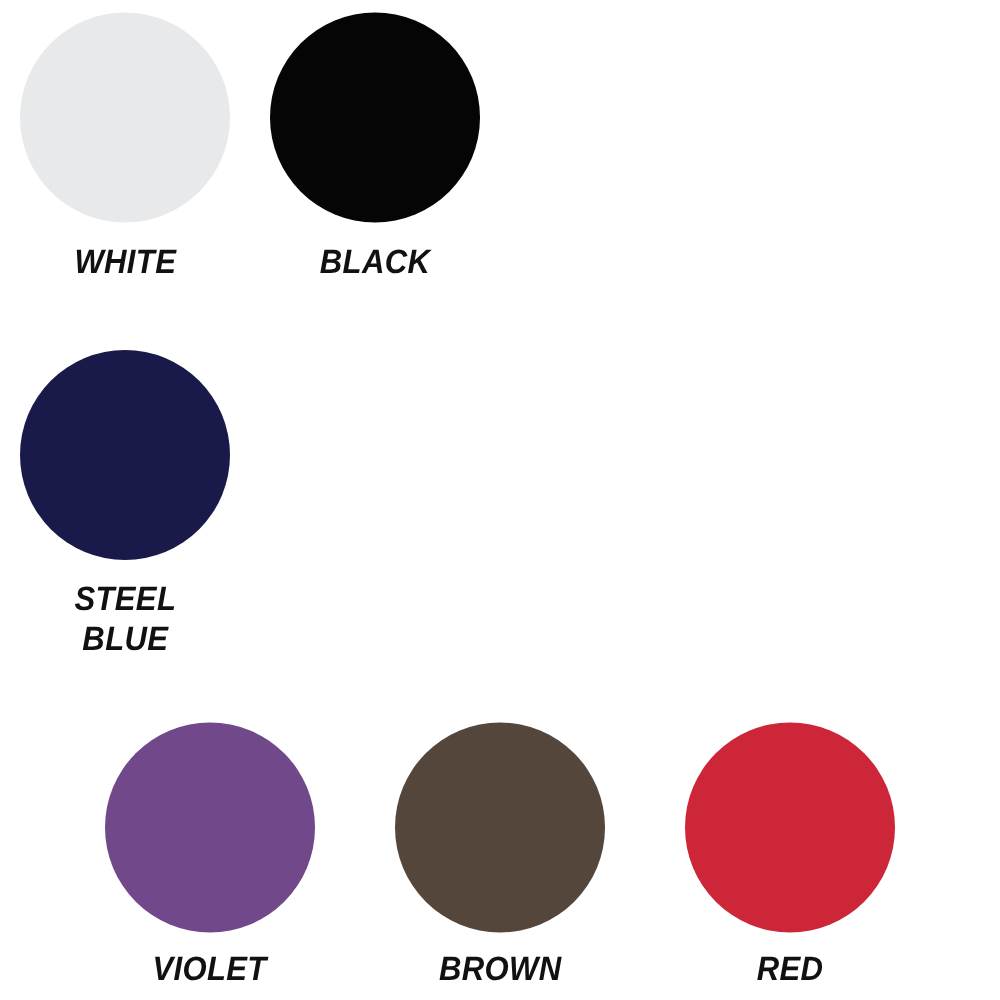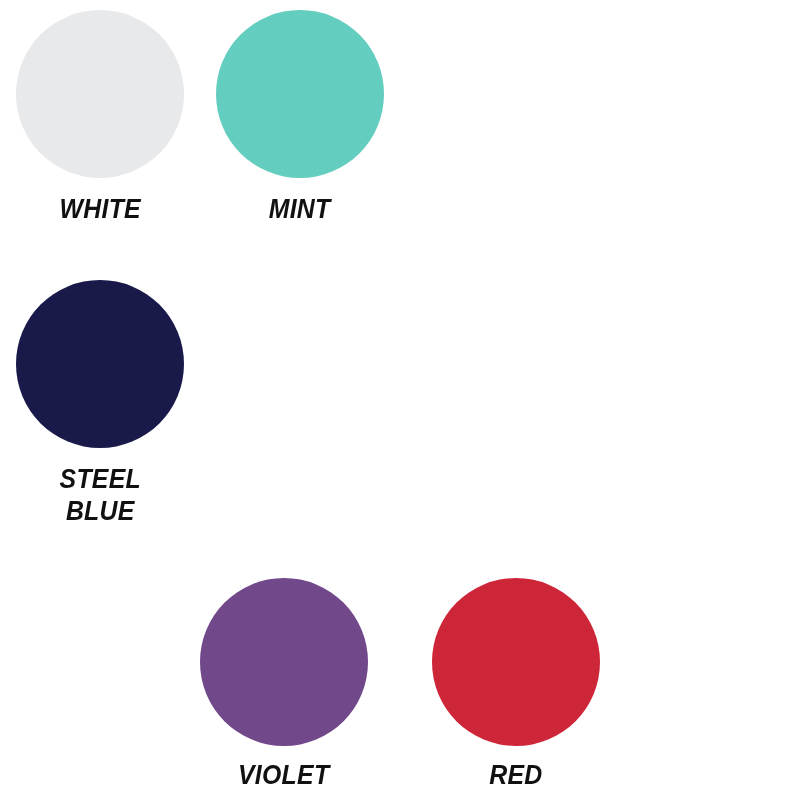--- a/index.html
+++ b/index.html
@@ -81,26 +81,26 @@
 
 <div id="palette-board" style="background: rgb(255, 255, 255);">
 
   <div class="swatch-row" id="swatch-row-1">
 
     <div class="swatch-cell">
       <div class="swatch-circle" style="background-color: rgb(232, 233, 235);"></div>
       <div class="swatch-label" style="color: rgb(17, 17, 17);">WHITE</div>
     </div>
 
+    <div class="swatch-cell">
+      <div class="swatch-circle" style="background-color: rgb(5, 5, 5);"></div>
+      <div class="swatch-label" style="color: rgb(17, 17, 17);">BLACK</div>
+    </div>
 
 
-    <div class="swatch-cell">
-      <div class="swatch-circle" style="background-color: rgb(99, 205, 191);"></div>
-      <div class="swatch-label" style="color: rgb(17, 17, 17);">MINT</div>
-    </div>
 
   </div>
 
   <div class="swatch-row" id="swatch-row-2">
 
     <div class="swatch-cell">
       <div class="swatch-circle" style="background-color: rgb(25, 26, 74);"></div>
       <div class="swatch-label" style="color: rgb(17, 17, 17);">STEEL
 BLUE</div>
     </div>
@@ -110,20 +110,24 @@
 
   </div>
 
   <div class="swatch-row" id="swatch-row-3">
 
     <div class="swatch-cell">
       <div class="swatch-circle" style="background-color: rgb(113, 72, 138);"></div>
       <div class="swatch-label" style="color: rgb(17, 17, 17);">VIOLET</div>
     </div>
 
+    <div class="swatch-cell">
+      <div class="swatch-circle" style="background-color: rgb(84, 70, 59);"></div>
+      <div class="swatch-label" style="color: rgb(17, 17, 17);">BROWN</div>
+    </div>
 
     <div class="swatch-cell">
       <div class="swatch-circle" style="background-color: rgb(206, 38, 57);"></div>
       <div class="swatch-label" style="color: rgb(17, 17, 17);">RED</div>
     </div>
 
   </div>
 
 </div>
 

